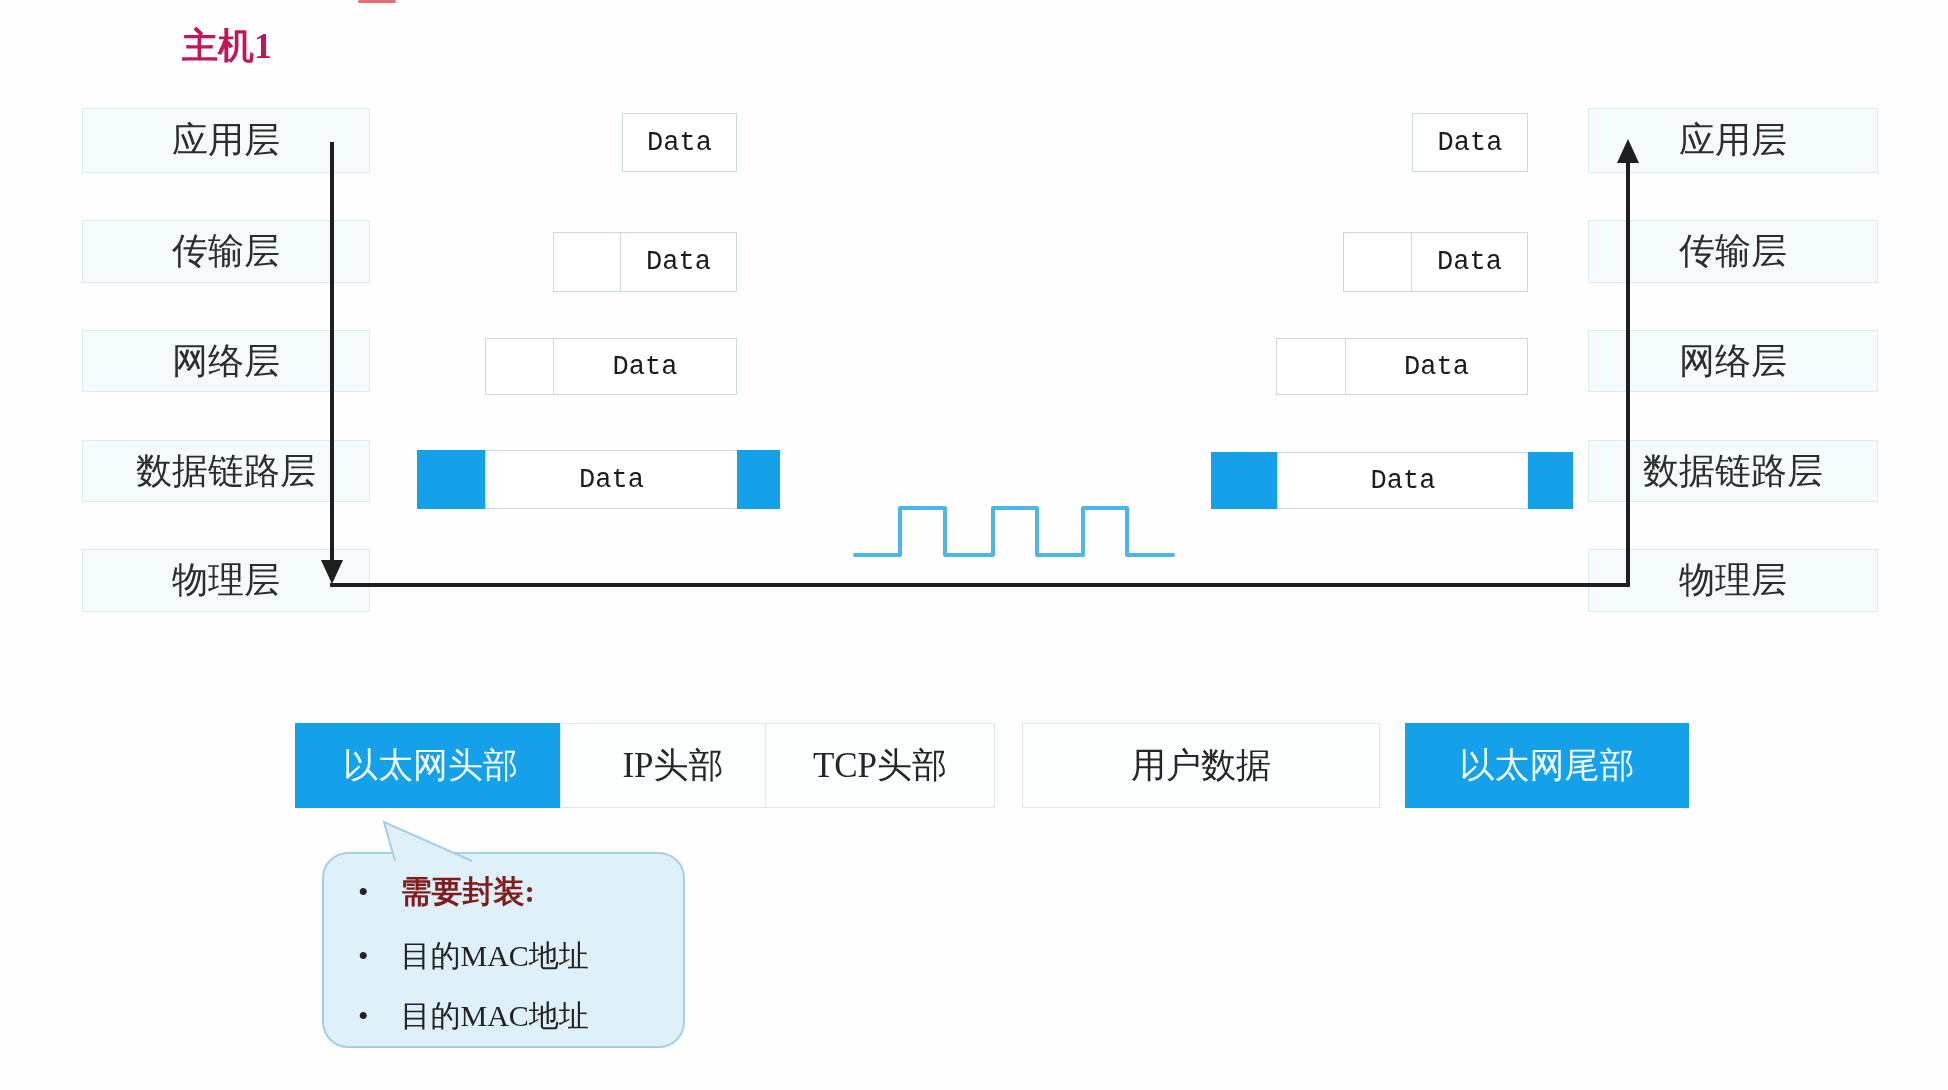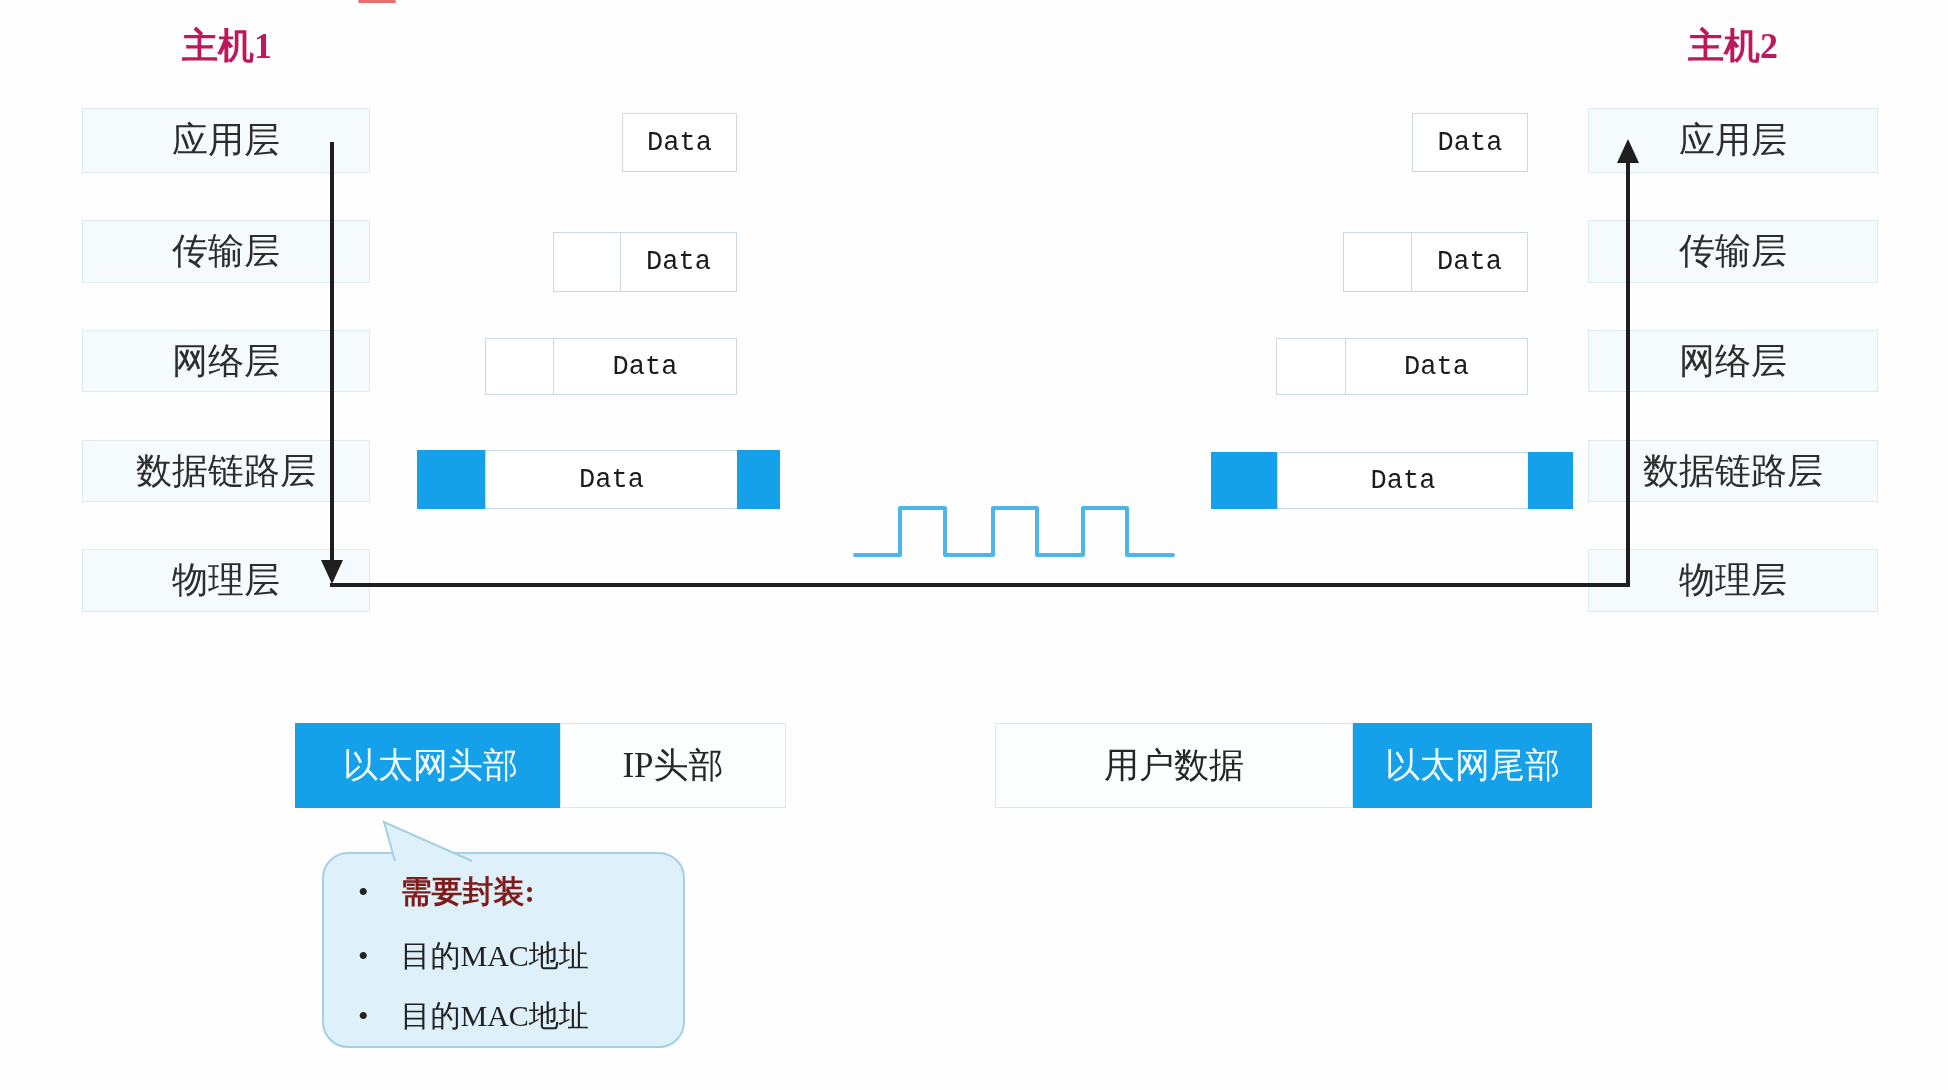--- a/index.html
+++ b/index.html
@@ -60,21 +60,20 @@
   .red-sliver{position:absolute;background:var(--red-fragment);border-radius:2px;opacity:.85;}
 </style>
 </head>
 <body>
 
 <div class="stage">
 
   <div class="red-sliver" style="left:358px;top:0;width:38px;height:3px;"></div>
 
   <div class="host-title" style="left:82px;width:290px;">主机1</div>
-  <div class="host-title" style="left:1588px;width:290px;">主机2</div>
 
   <div class="layer-box" style="left:82px;top:108px;width:288px;height:65px;">应用层</div>
   <div class="layer-box" style="left:82px;top:220px;width:288px;height:63px;">传输层</div>
   <div class="layer-box" style="left:82px;top:330px;width:288px;height:62px;">网络层</div>
   <div class="layer-box" style="left:82px;top:440px;width:288px;height:62px;">数据链路层</div>
   <div class="layer-box" style="left:82px;top:549px;width:288px;height:63px;">物理层</div>
 
   <div class="layer-box" style="left:1588px;top:108px;width:290px;height:65px;">应用层</div>
   <div class="layer-box" style="left:1588px;top:220px;width:290px;height:63px;">传输层</div>
   <div class="layer-box" style="left:1588px;top:330px;width:290px;height:62px;">网络层</div>
@@ -110,22 +109,23 @@
 
   <div class="hdr-box" style="left:1276px;top:338px;width:70px;height:57px;"></div>
   <div class="data-box" style="left:1345px;top:338px;width:183px;height:57px;">Data</div>
 
   <div class="blue-box" style="left:1211px;top:452px;width:67px;height:57px;"></div>
   <div class="data-box" style="left:1277px;top:452px;width:252px;height:57px;">Data</div>
   <div class="blue-box" style="left:1528px;top:452px;width:45px;height:57px;"></div>
 
   <div class="pkt blue" style="left:295px;width:265px;padding-left:6px;">以太网头部</div>
   <div class="pkt" style="left:560px;width:226px;">IP头部</div>
-  <div class="pkt" style="left:995px;width:358px;">用户数据</div>
-  <div class="pkt blue" style="left:1353px;width:239px;">以太网尾部</div>
+  <div class="pkt" style="left:765px;width:230px;">TCP头部</div>
+  <div class="pkt" style="left:1022px;width:358px;">用户数据</div>
+  <div class="pkt blue" style="left:1405px;width:284px;">以太网尾部</div>
 
   <svg class="callout-tail" style="left:368px;top:818px;" width="120" height="44" viewBox="0 0 120 44">
     <path d="M27 43 L16 4 L104 43"></path>
   </svg>
   <div class="callout" style="left:322px;top:852px;width:363px;height:196px;">
     <div class="callout-item bold" style="top:12px;">
       <span class="bullet">•</span>
       <span class="txt">需要封装:</span>
     </div>
     <div class="callout-item" style="top:76px;">

